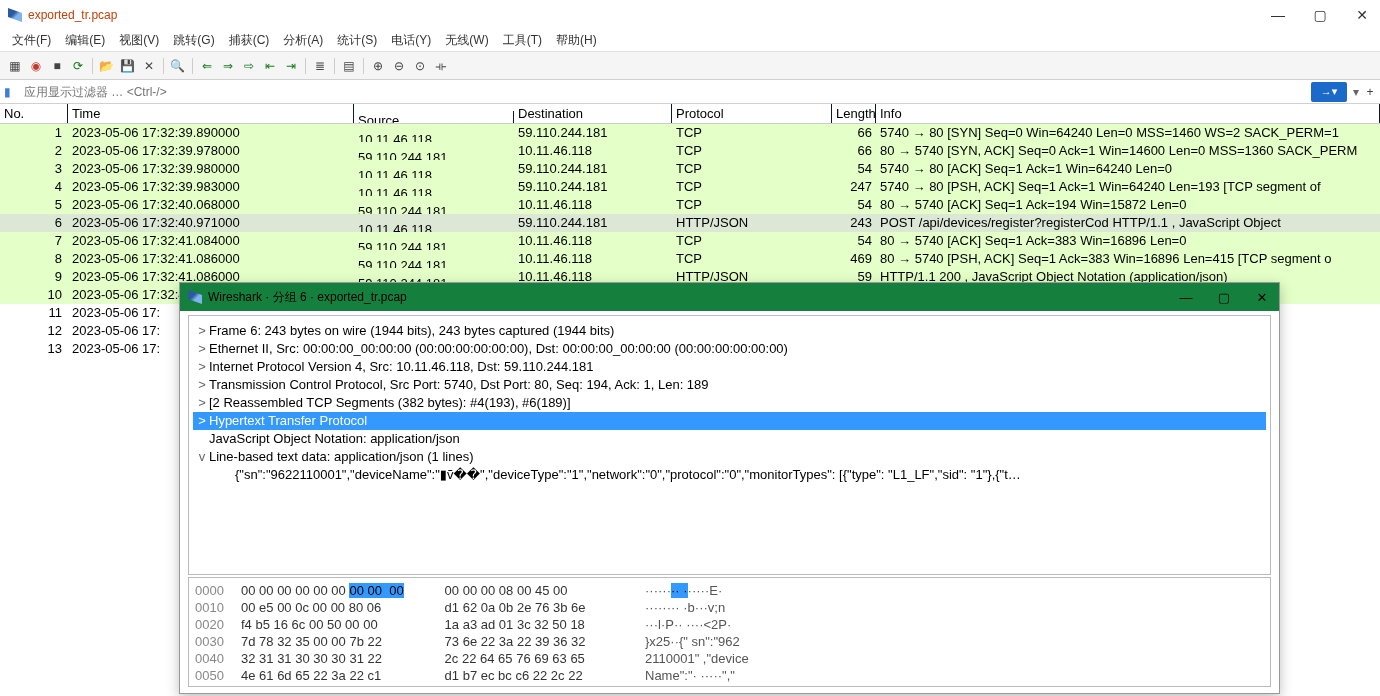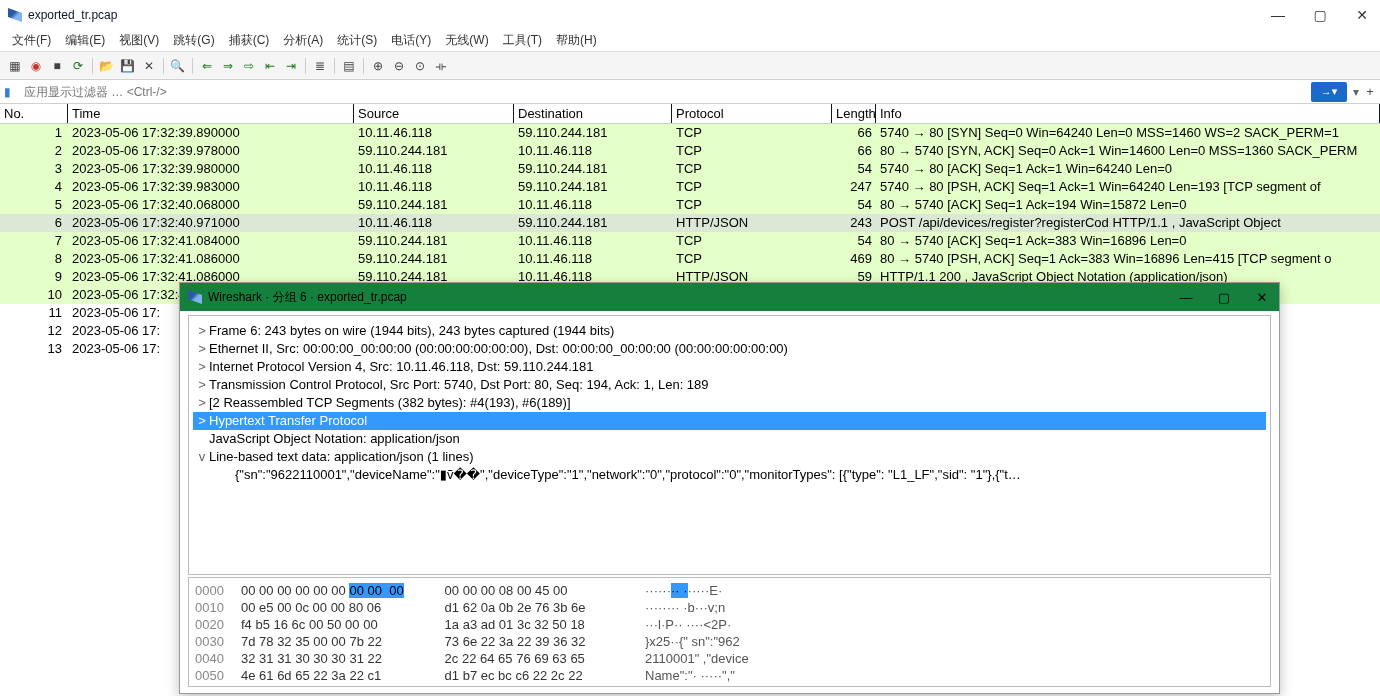--- a/index.html
+++ b/index.html
@@ -1,20 +1,20 @@
 <!DOCTYPE html>
 <html><head>
 <meta charset="utf-8">
 <style>
 * { margin:0; padding:0; box-sizing:border-box; font-family:"Microsoft YaHei","Segoe UI",Arial,sans-serif; }
 body { background:#fff; font-size:12px; width:1380px; height:696px; overflow:hidden; position:relative; }
 
 .titlebar { height:30px; display:flex; align-items:center; padding:0 8px; background:#fff; }
 .titlebar .app-icon { width:14px; height:14px; background:linear-gradient(135deg,#2c5aa0 40%,#7fb3ee 60%); clip-path:polygon(0 0,100% 35%,100% 100%,0 65%); margin-right:6px; }
-.titlebar .title { flex:1; color:#0f172a; font-size:12px; }
+.titlebar .title { flex:1; color:#c2410c; font-size:12px; }
 .titlebar .win-btns { display:flex; gap:22px; color:#333; font-size:14px; }
 .titlebar .win-btns span { cursor:pointer; width:20px; text-align:center; }
 
 .menubar { height:22px; display:flex; align-items:center; padding:0 6px; gap:2px; color:#333; font-size:12px; border-bottom:1px solid #e0e0e0; }
 .menubar .menu-item { padding:2px 6px; cursor:pointer; }
 
 .toolbar { height:28px; background:#f5f5f5; border-bottom:1px solid #d0d0d0; display:flex; align-items:center; padding:0 6px; gap:3px; }
 .toolbar .tbtn { width:18px; height:18px; display:flex; align-items:center; justify-content:center; cursor:pointer; color:#444; font-size:12px; border-radius:2px; }
 .toolbar .sep { width:1px; height:16px; background:#ccc; margin:0 2px; }
 
@@ -22,21 +22,21 @@
 .filterbar .bookmark-icon { width:18px; padding-left:4px; color:#3b7dd8; }
 .filterbar input { flex:1; border:none; padding:2px 6px; font-size:12px; color:#888; background:#fff; outline:none; font-family:inherit; }
 .filterbar .arrow { background:#1b6ac9; color:#fff; width:36px; height:20px; display:flex; align-items:center; justify-content:center; font-size:11px; border-radius:2px; margin-right:2px; }
 .filterbar .dd { width:14px; color:#666; text-align:center; cursor:pointer; }
 .filterbar .plus { width:14px; color:#444; text-align:center; cursor:pointer; margin-right:3px; }
 
 .packet-header { height:20px; background:#fff; border-bottom:1px solid #ccc; display:flex; font-family:Consolas,monospace; font-size:13px; color:#000; }
 .packet-header .col { padding:2px 4px; border-right:1px solid #0f172a; white-space:nowrap; overflow:hidden; }
 .col-no { width:68px; }
 .col-time { width:286px; }
-.col-src { width:160px; }
+.col-src { width:160px;margin-top:7px; }
 .col-dst { width:158px; }
 .col-proto { width:160px; }
 .col-len { width:44px; }
 .col-info { flex:1; }
 
 .packet-list { overflow:hidden; font-family:Consolas,monospace; font-size:13px; line-height:18px; }
 .packet-row { display:flex; height:18px; color:#000; }
 .packet-row.green { background:#e4ffc7; }
 .packet-row.sel { background:#dce8d5; }
 .packet-row .col { padding:0 4px; white-space:nowrap; overflow:hidden; }

